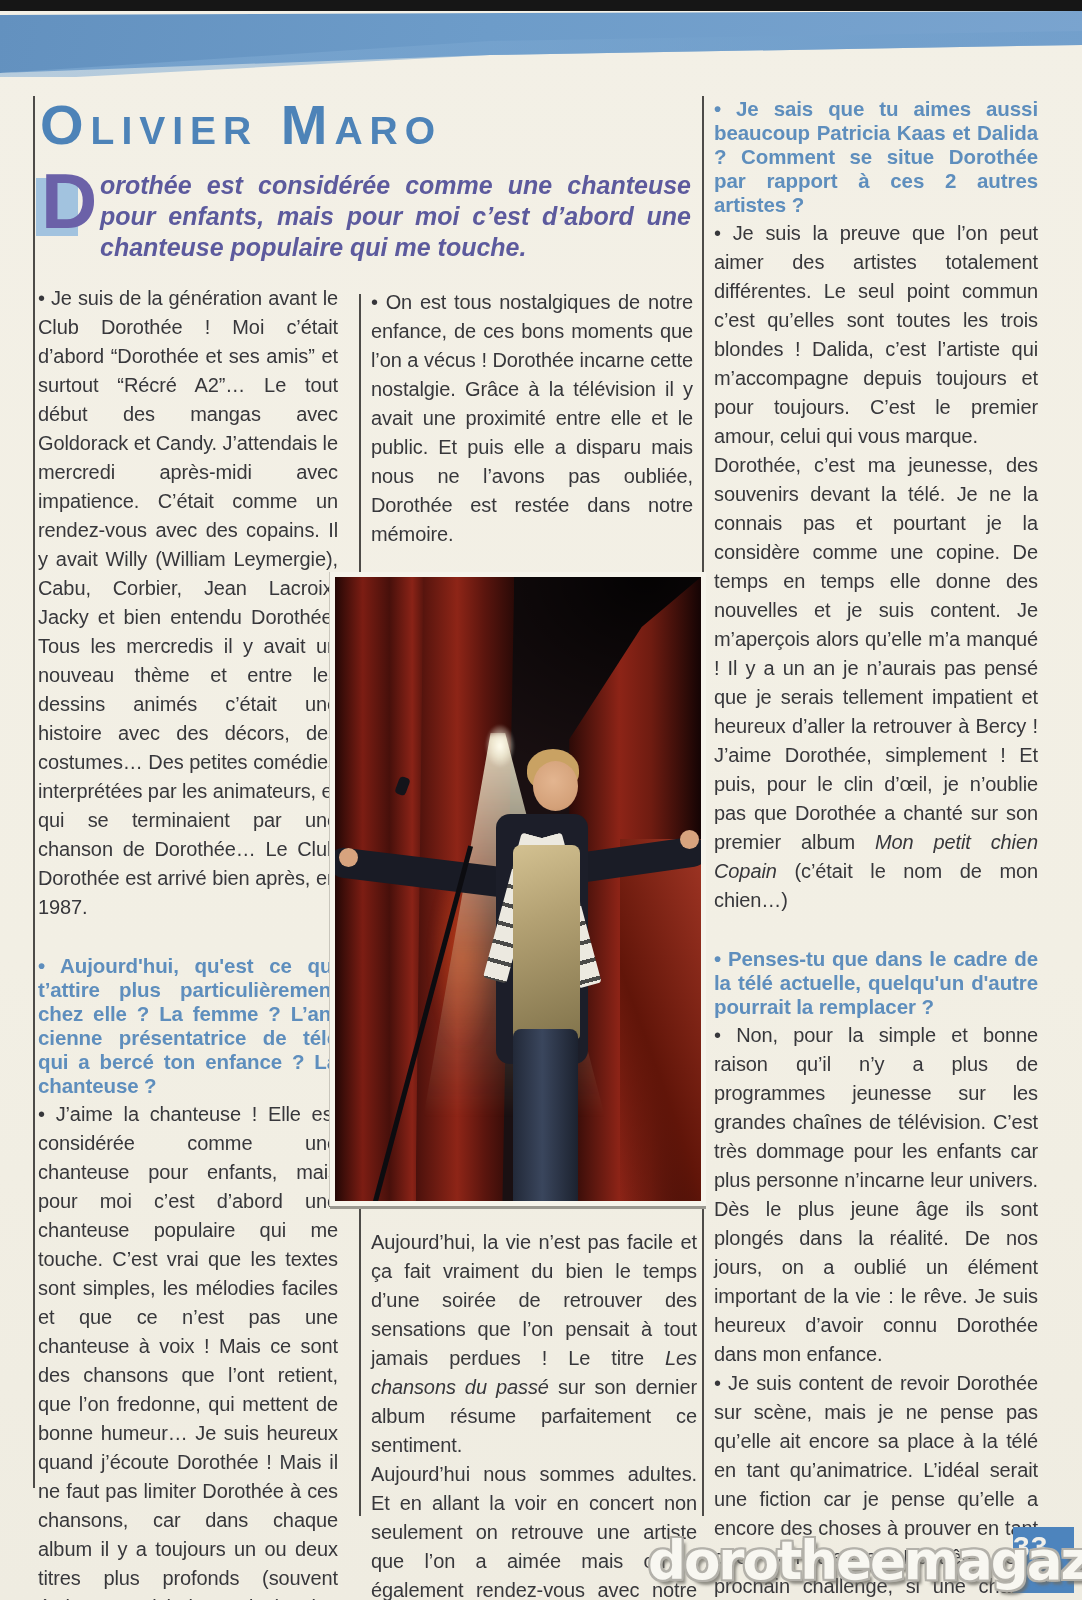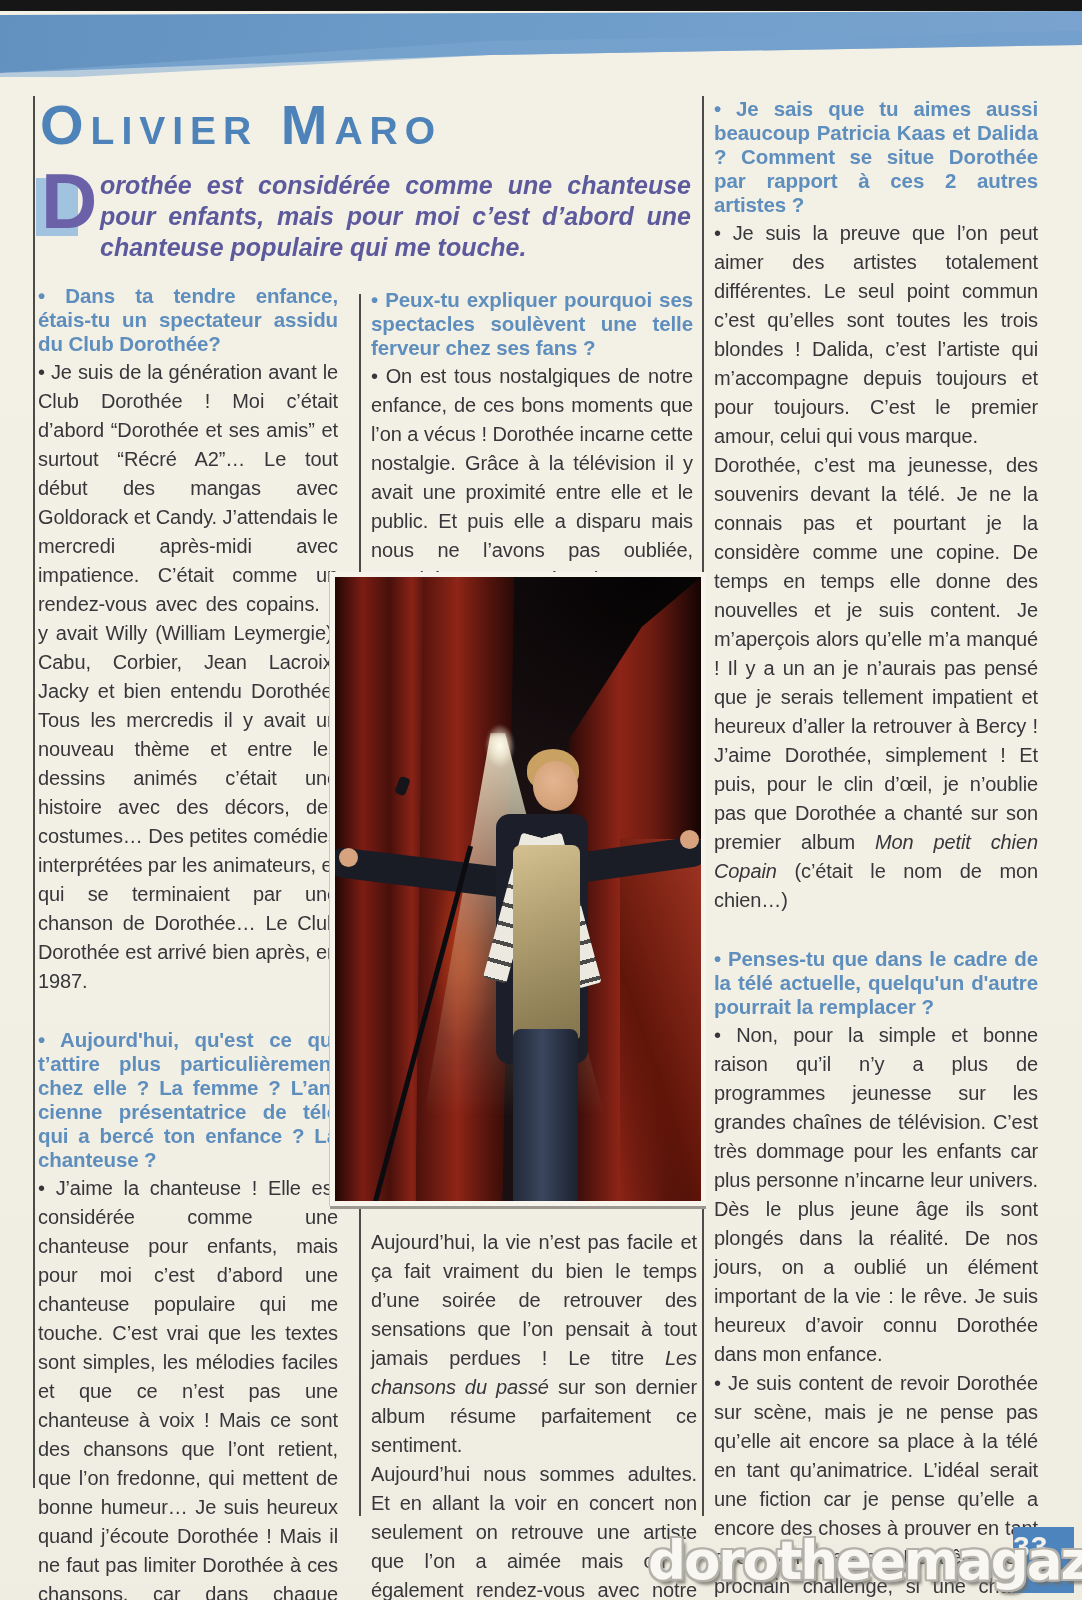--- a/index.html
+++ b/index.html
@@ -135,27 +135,25 @@
   <div class="intro">
     <p>
       <span class="dropcap">
           <span class="sq"></span>
           <span class="ltr">D</span>
         </span><span>orothée est considérée comme une chanteuse pour enfants, mais pour moi c’est d’abord une chanteuse populaire qui me touche.</span>
     </p>
   </div>
 
   <div class="col" id="col1">
-      <p class="q"><span>• Dans ta tendre enfance, étais-tu un spectateur assidu du Club Dorothée?</span></p>
       <p class="a"><span>• Je suis de la génération avant le Club Dorothée ! Moi c’était d’abord “Dorothée et ses amis” et surtout “Récré A2”… Le tout début des mangas avec Goldorack et Candy. J’attendais le mercredi après-midi avec impatience. C’était comme un rendez-vous avec des copains. Il y avait Willy (William Leymergie), Cabu, Corbier, Jean Lacroix, Jacky et bien entendu Dorothée. Tous les mercredis il y avait un nouveau thème et entre les dessins animés c’était une histoire avec des décors, des costumes… Des petites comédies interprétées par les animateurs, et qui se terminaient par une chanson de Dorothée… Le Club Dorothée est arrivé bien après, en 1987.</span></p>
       <p class="q"><span>• Aujourd'hui, qu'est ce qui t’attire plus particulièrement chez elle ? La femme ? L’an-cienne présentatrice de télé qui a bercé ton enfance ? La chanteuse ?</span></p>
       <p class="a"><span>• J’aime la chanteuse ! Elle est considérée comme une chanteuse pour enfants, mais pour moi c’est d’abord une chanteuse populaire qui me touche. C’est vrai que les textes sont simples, les mélodies faciles et que ce n’est pas une chanteuse à voix ! Mais ce sont des chansons que l’ont retient, que l’on fredonne, qui mettent de bonne humeur… Je suis heureux quand j’écoute Dorothée ! Mais il ne faut pas limiter Dorothée à ces chansons, car dans chaque album il y a toujours un ou deux titres plus profonds (souvent écrits par Michel Jourdan). Bien entendu ce ne sont pas les chansons les plus connues, mais je t’assure qu’aujourd’hui encore lorsque j’écoute certains titres j’ai les larmes aux yeux (je pense notamment à </span><span class="it">Je t’aime encore</span><span> ou </span><span class="it">Pour de rire ou pour de vrai</span><span>) ! Dorothée c’est un cocktail d’émotions ! En ce qui concerne la femme le mot qui me vient pour la définir c’est sincérité…</span></p>
     </div>
   <div class="col" id="col2-top">
-      <p class="q"><span>• Peux-tu expliquer pourquoi ses spectacles soulèvent une telle ferveur chez ses fans ?</span></p>
       <p class="a"><span>• On est tous nostalgiques de notre enfance, de ces bons moments que l’on a vécus ! Dorothée incarne cette nostalgie. Grâce à la télévision il y avait une proximité entre elle et le public. Et puis elle a disparu mais nous ne l’avons pas oubliée, Dorothée est restée dans notre mémoire.</span></p>
     </div>
   <div class="col" id="col2-bottom">
       <p class="a"><span>Aujourd’hui, la vie n’est pas facile et ça fait vraiment du bien le temps d’une soirée de retrouver des sensations que l’on pensait à tout jamais perdues ! Le titre </span><span class="it">Les chansons du passé</span><span> sur son dernier album résume parfaitement ce sentiment.</span></p>
       <p class="a"><span>Aujourd’hui nous sommes adultes. Et en allant la voir en concert non seulement on retrouve une artiste que l’on a aimée mais on a également rendez-vous avec notre enfance. L’insouciance, Dorothée est un repère.</span></p>
     </div>
   <div class="col" id="col3">
       <p class="q"><span>• Je sais que tu aimes aussi beaucoup Patricia Kaas et Dalida ? Comment se situe Dorothée par rapport à ces 2 autres artistes ?</span></p>
       <p class="a"><span>• Je suis la preuve que l’on peut aimer des artistes totalement différentes. Le seul point commun c’est qu’elles sont toutes les trois blondes ! Dalida, c’est l’artiste qui m’accompagne depuis toujours et pour toujours. C’est le premier amour, celui qui vous marque.</span></p>
       <p class="a"><span>Dorothée, c’est ma jeunesse, des souvenirs devant la télé. Je ne la connais pas et pourtant je la considère comme une copine. De temps en temps elle donne des nouvelles et je suis content. Je m’aperçois alors qu’elle m’a manqué ! Il y a un an je n’aurais pas pensé que je serais tellement impatient et heureux d’aller la retrouver à Bercy ! J’aime Dorothée, simplement ! Et puis, pour le clin d’œil, je n’oublie pas que Dorothée a chanté sur son premier album </span><span class="it">Mon petit chien Copain</span><span> (c’était le nom de mon chien…)</span></p>

